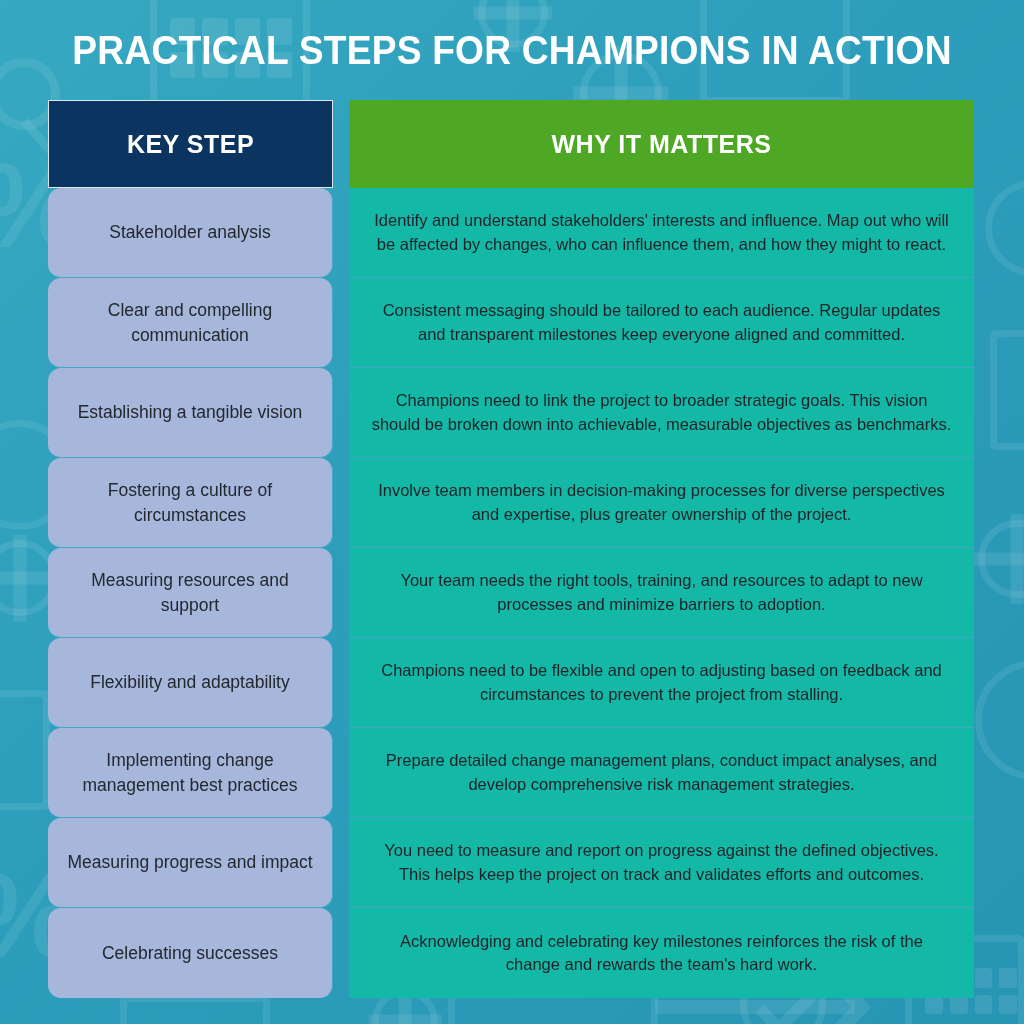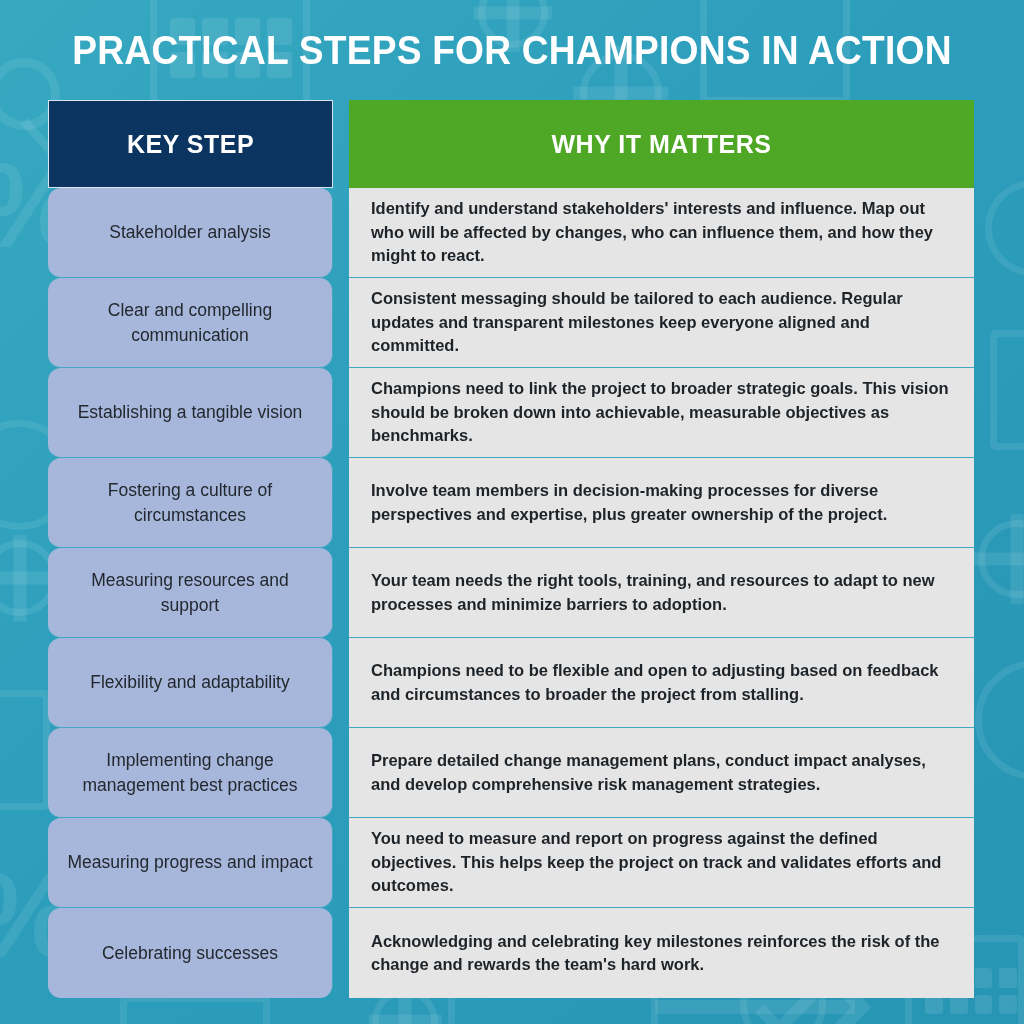--- a/index.html
+++ b/index.html
@@ -177,39 +177,39 @@
     align-items: center;
     justify-content: center;
     text-align: center;
     padding: 6px 14px;
   }
   .cell-why {
     flex: 1 1 auto;
     display: flex;
     align-items: center;
     justify-content: center;
+    text-align: center;
     padding: 6px 22px;
   }
 
   .tbody .trow .cell-step {
     background: #A7B7DC;
     color: #23282E;
     font-size: 17.5px;
     line-height: 1.42;
     border-bottom: 1.5px solid #43A7C1;
     border-right: 1.5px solid #43A7C1;
     border-radius: 13px;
   }
   .tbody .trow .cell-why {
-    background: #e5e5e5;
+    background: #14b8a6;
     color: #1E2328;
     font-size: 16.5px;
     line-height: 1.42;
     border-bottom: 1.5px solid #43A7C1;
-    font-weight: bold;
   }
   .tbody .trow:last-child .cell-step,
   .tbody .trow:last-child .cell-why {
     border-bottom: none;
   }
 
   .tbody .trow { height: 90px; }
 </style>
 </head>
 <body>
@@ -299,21 +299,21 @@
         <div class="cell-why">Involve team members in decision-making processes for diverse perspectives and expertise, plus greater ownership of the project.</div>
       </div>
 
       <div class="trow">
         <div class="cell-step">Measuring resources and support</div>
         <div class="cell-why">Your team needs the right tools, training, and resources to adapt to new processes and minimize barriers to adoption.</div>
       </div>
 
       <div class="trow">
         <div class="cell-step">Flexibility and adaptability</div>
-        <div class="cell-why">Champions need to be flexible and open to adjusting based on feedback and circumstances to broader the project from stalling.</div>
+        <div class="cell-why">Champions need to be flexible and open to adjusting based on feedback and circumstances to prevent the project from stalling.</div>
       </div>
 
       <div class="trow">
         <div class="cell-step">Implementing change management best practices</div>
         <div class="cell-why">Prepare detailed change management plans, conduct impact analyses, and develop comprehensive risk management strategies.</div>
       </div>
 
       <div class="trow">
         <div class="cell-step">Measuring progress and impact</div>
         <div class="cell-why">You need to measure and report on progress against the defined objectives. This helps keep the project on track and validates efforts and outcomes.</div>

